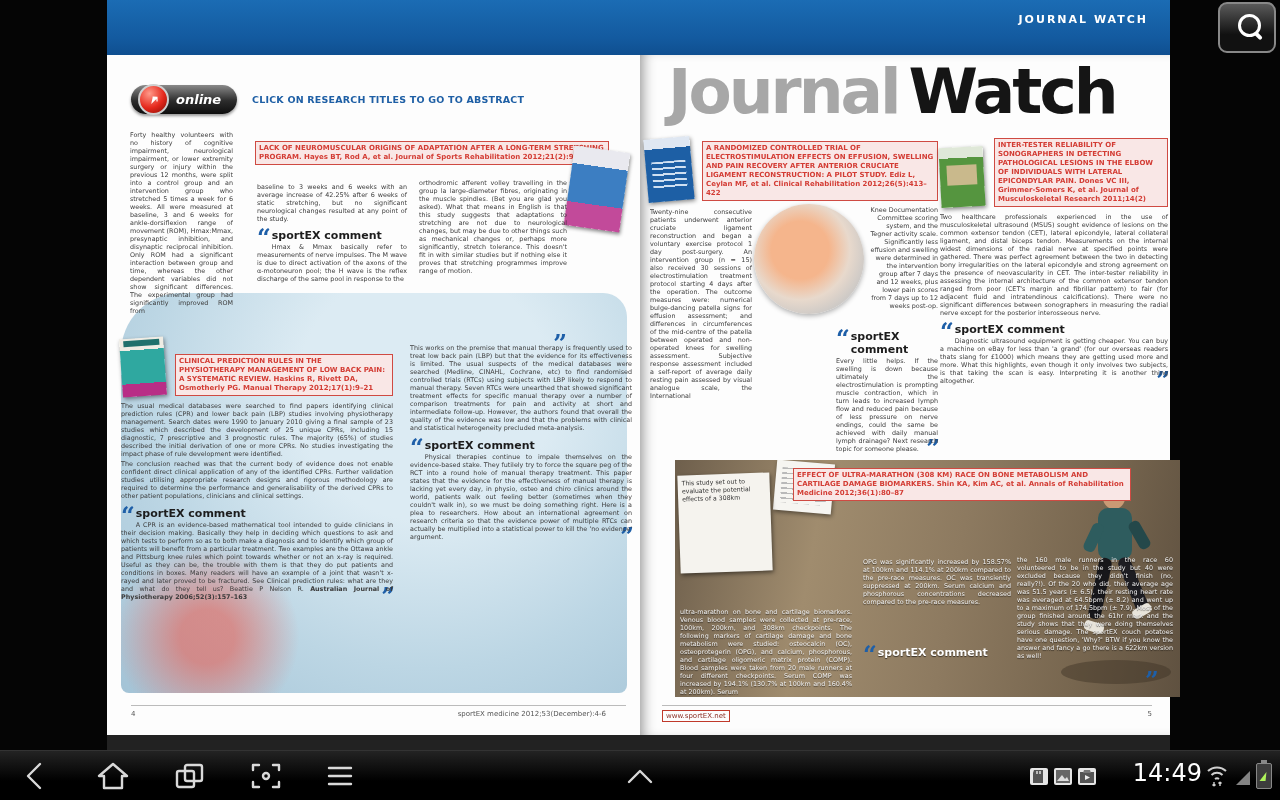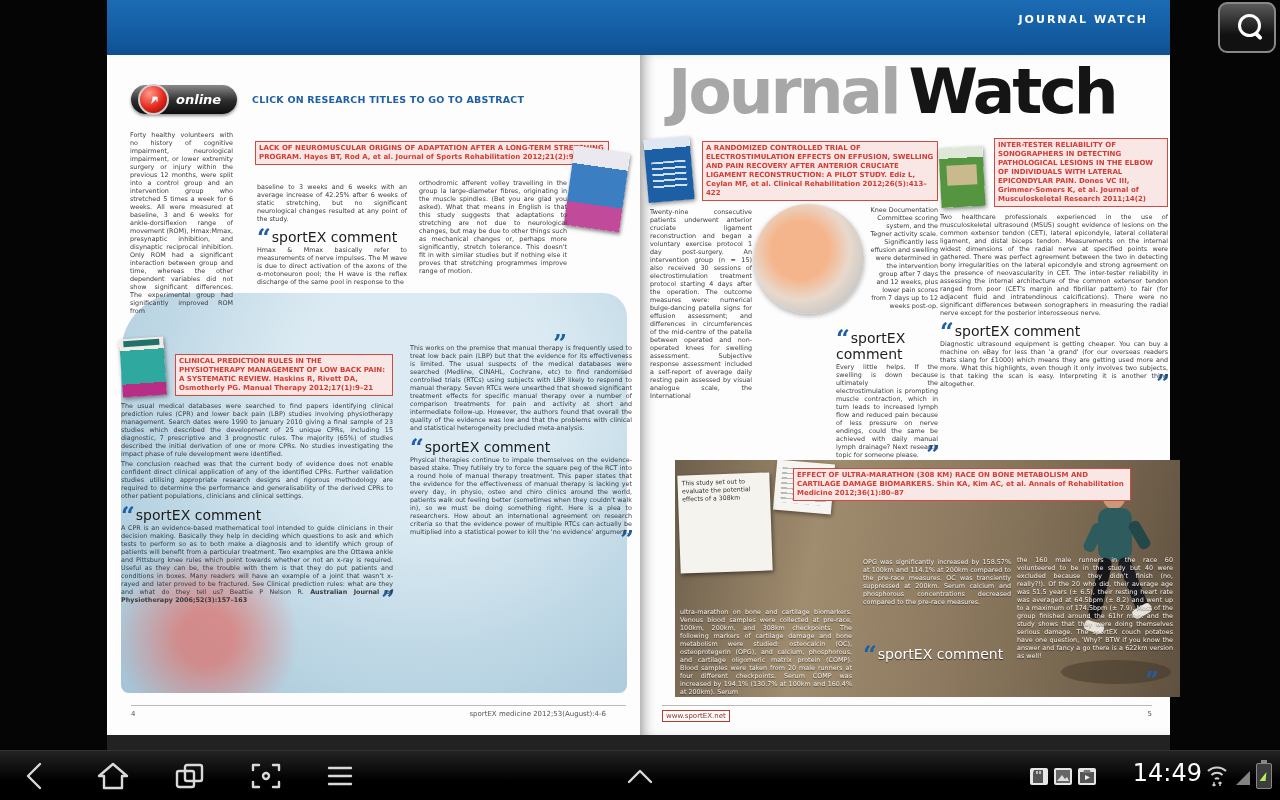--- a/index.html
+++ b/index.html
@@ -25,21 +25,21 @@
   
   .tbox{display:inline-block;background:#f9e7e6;border:1px solid #cf4a42;color:#d33c34;
         font-size:7px;line-height:9px;font-weight:bold;padding:2px 3px;}
   .body-txt{font-size:6.4px;line-height:8px;color:#3c3c3c;text-align:justify;}
   .wh{color:#f2f2f2;text-shadow:0 1px 1px rgba(0,0,0,.6);margin-top:40px;}
   .clip{overflow:hidden;}
   .comment .q{font-family:"DejaVu Serif",serif;font-weight:bold;color:#1e5fa8;color:#1e5fa8;
         font-size:24px;line-height:14px;float:left;margin:2px 3px 0 0;letter-spacing:-2px;}
   .comment .qc{font-family:"DejaVu Serif",serif;font-weight:bold;color:#1e5fa8;font-size:24px;
         line-height:8px;float:right;margin-left:3px;letter-spacing:-2px;}
-  .c-head{font-size:14px;font-weight:normal;color:#1c1c1c;margin-bottom:1px;}
+  .c-head{font-size:11px;font-weight:bold;color:#1c1c1c;margin-bottom:1px;}
   .c-ref{font-weight:bold;}
   
   .cover{position:relative;box-shadow:1px 2px 4px rgba(0,0,0,.45);flex:none;}
   .cover.mt{background:linear-gradient(180deg,#efece4 0 20%,#2fa8a0 20% 78%,#b82e86 78%);}
   .cover.mt::after{content:"";position:absolute;left:8%;top:4%;width:84%;height:10%;background:#20706c;}
   .cover.sr{background:linear-gradient(180deg,#e9e9ef 0 22%,#3c7ec2 22% 70%,#c24a9a 70%);}
   .cover.cr{background:linear-gradient(180deg,#dfe7f2 0 16%,#1d5fa5 16%);}
   .cover.cr::after{content:"";position:absolute;left:12%;top:36%;width:76%;height:44%;
         background:repeating-linear-gradient(180deg,#cfe0f2 0 2px,transparent 2px 6px);}
   .cover.jmr{background:linear-gradient(180deg,#dfe8d8 0 18%,#55953f 18%);}
@@ -170,21 +170,21 @@
           <div class="c-head">sportEX comment</div>
           <div class="body-txt">
             <span>Physical therapies continue to impale themselves on the evidence-based stake. They futilely try to force the square peg of the RCT into a round hole of manual therapy treatment. This paper states that the evidence for the effectiveness of manual therapy is lacking yet every day, in physio, osteo and chiro clinics around the world, patients walk out feeling better (sometimes when they couldn't walk in), so we must be doing something right. Here is a plea to researchers. How about an international agreement on research criteria so that the evidence power of multiple RTCs can actually be multiplied into a statistical power to kill the 'no evidence' argument.</span>
             <span class="qc">”</span>
           </div>
         </div>
       </div>
 
       <div class="footer-row">
         <span>4</span>
-        <span style="margin-right:20px;">sportEX medicine 2012;53(August):4-6</span>
+        <span style="margin-right:20px;">sportEX medicine 2012;53(December):4-6</span>
       </div>
     </div>
 
     <div class="page page-right">
       <div class="masthead">
         <span class="lt">Journal</span><span>Watch</span>
       </div>
 
       <div class="art" style="left:6px;top:83px;width:292px;height:320px;">
         <div class="title-row">

